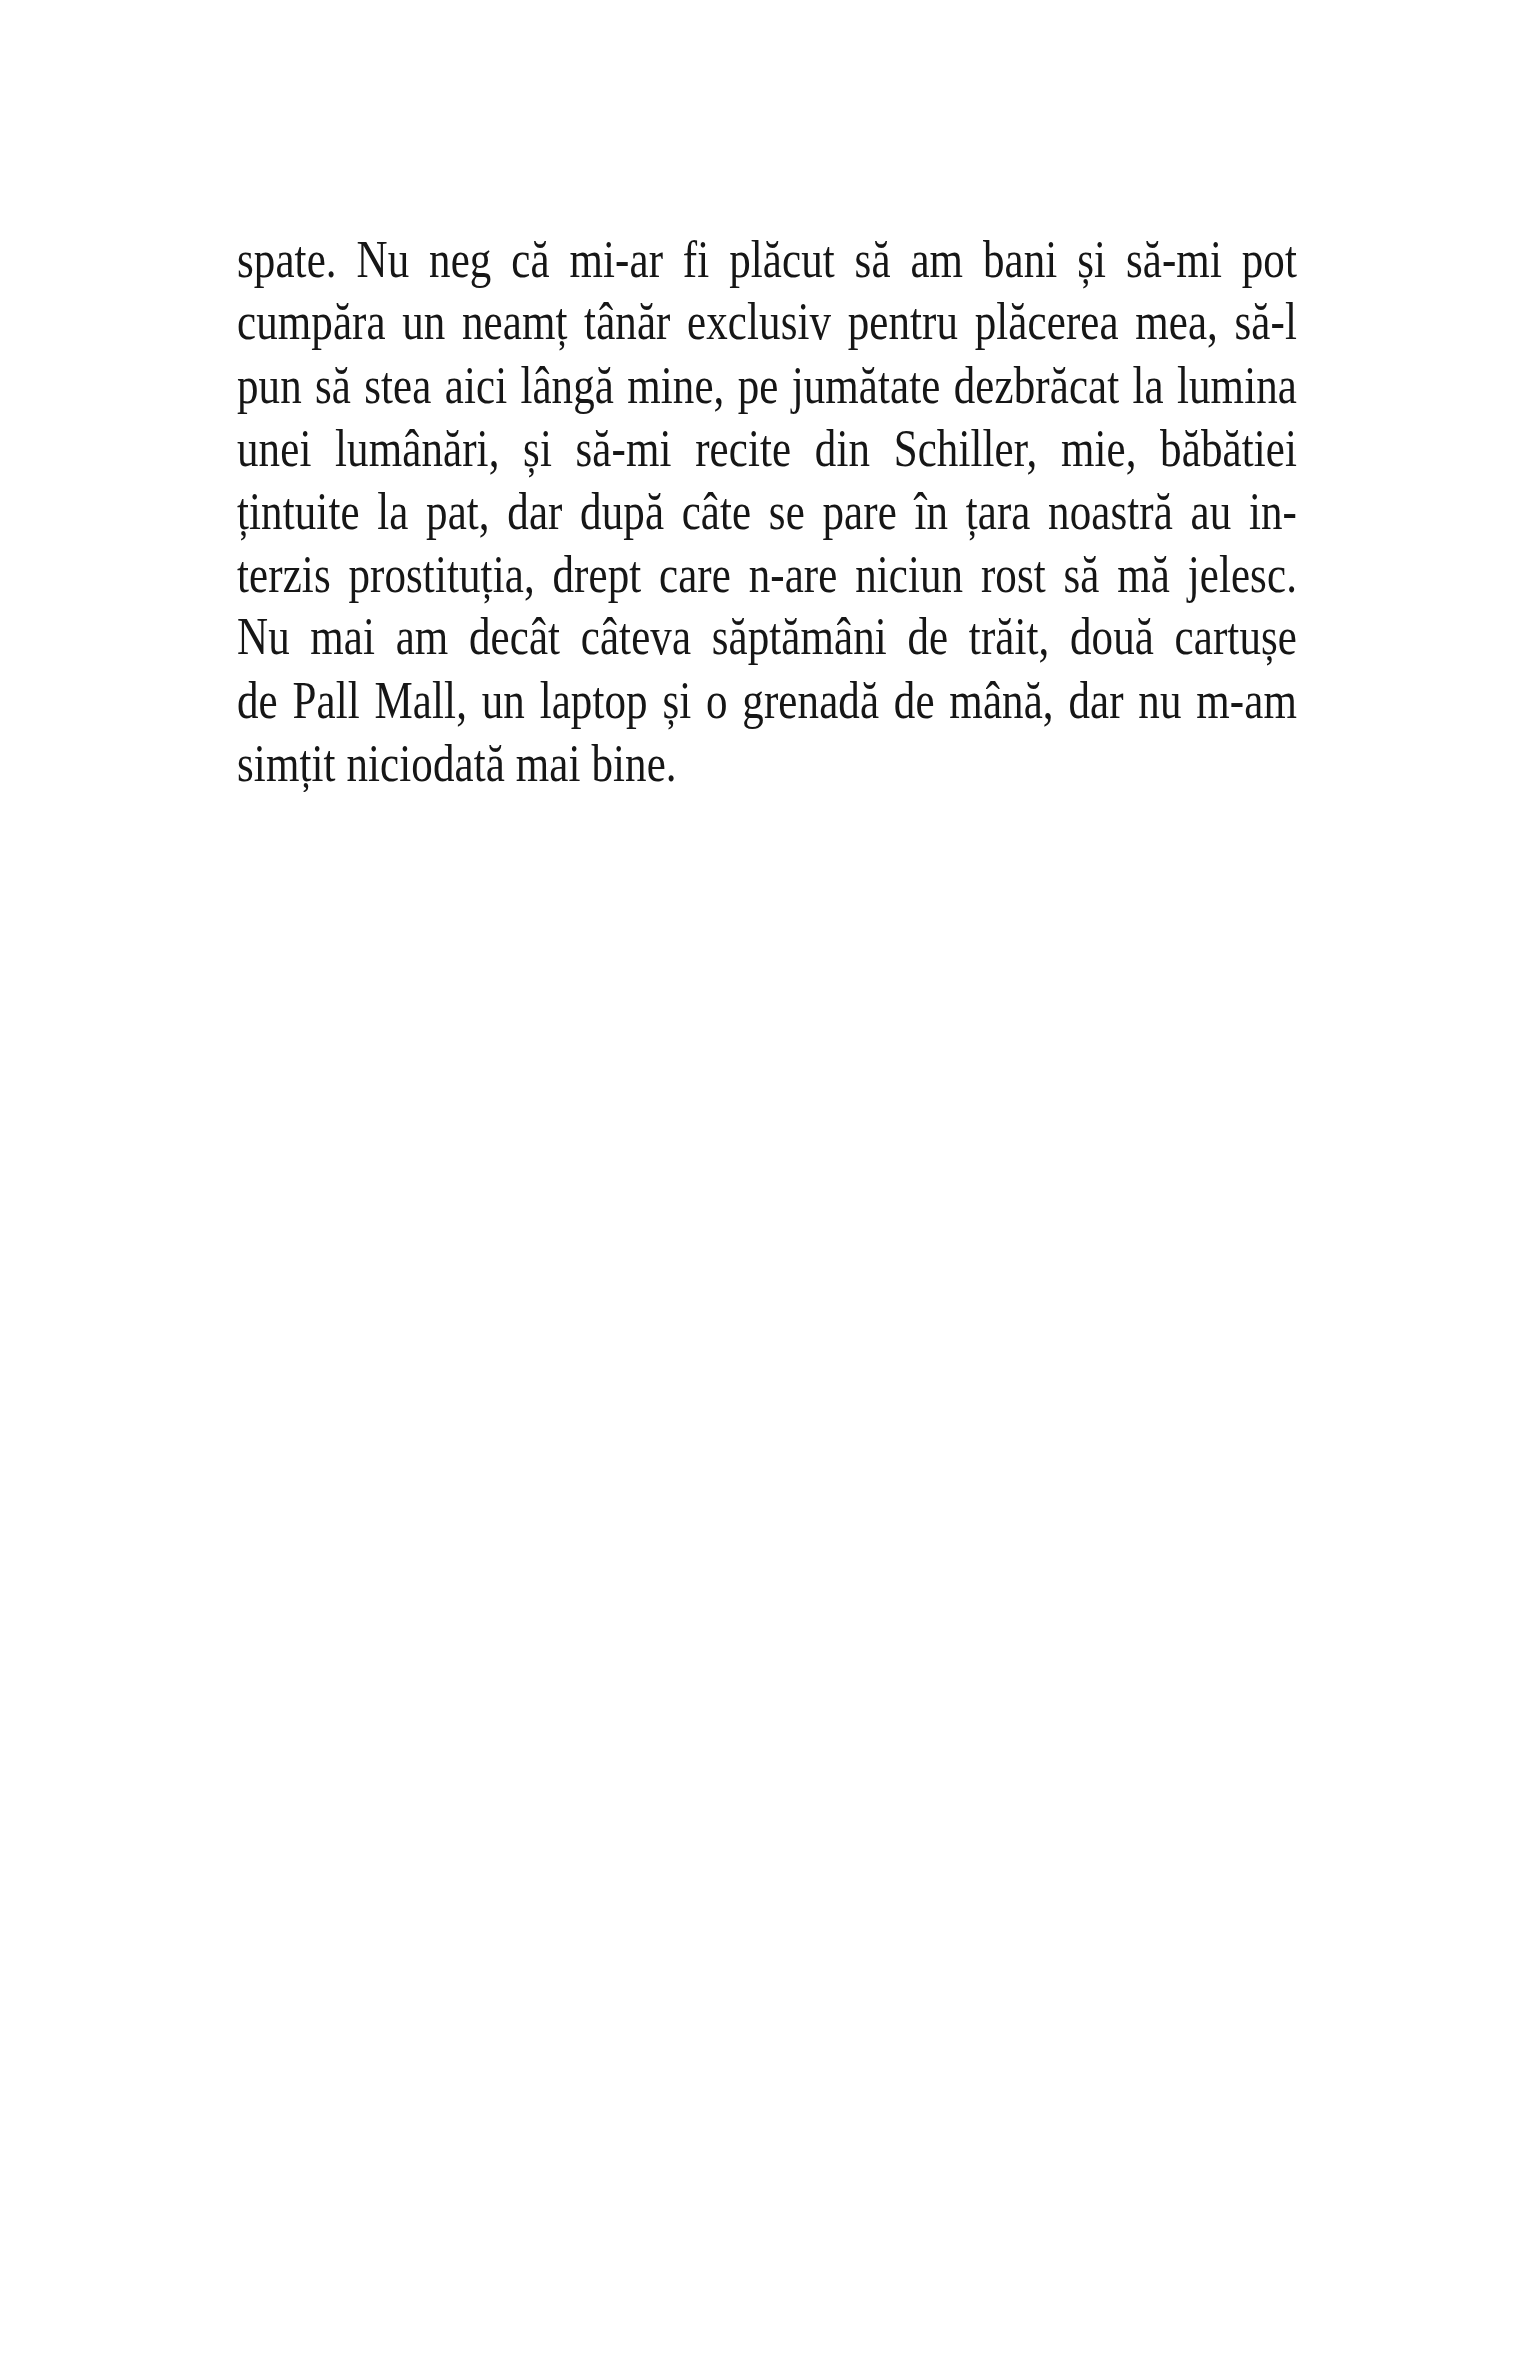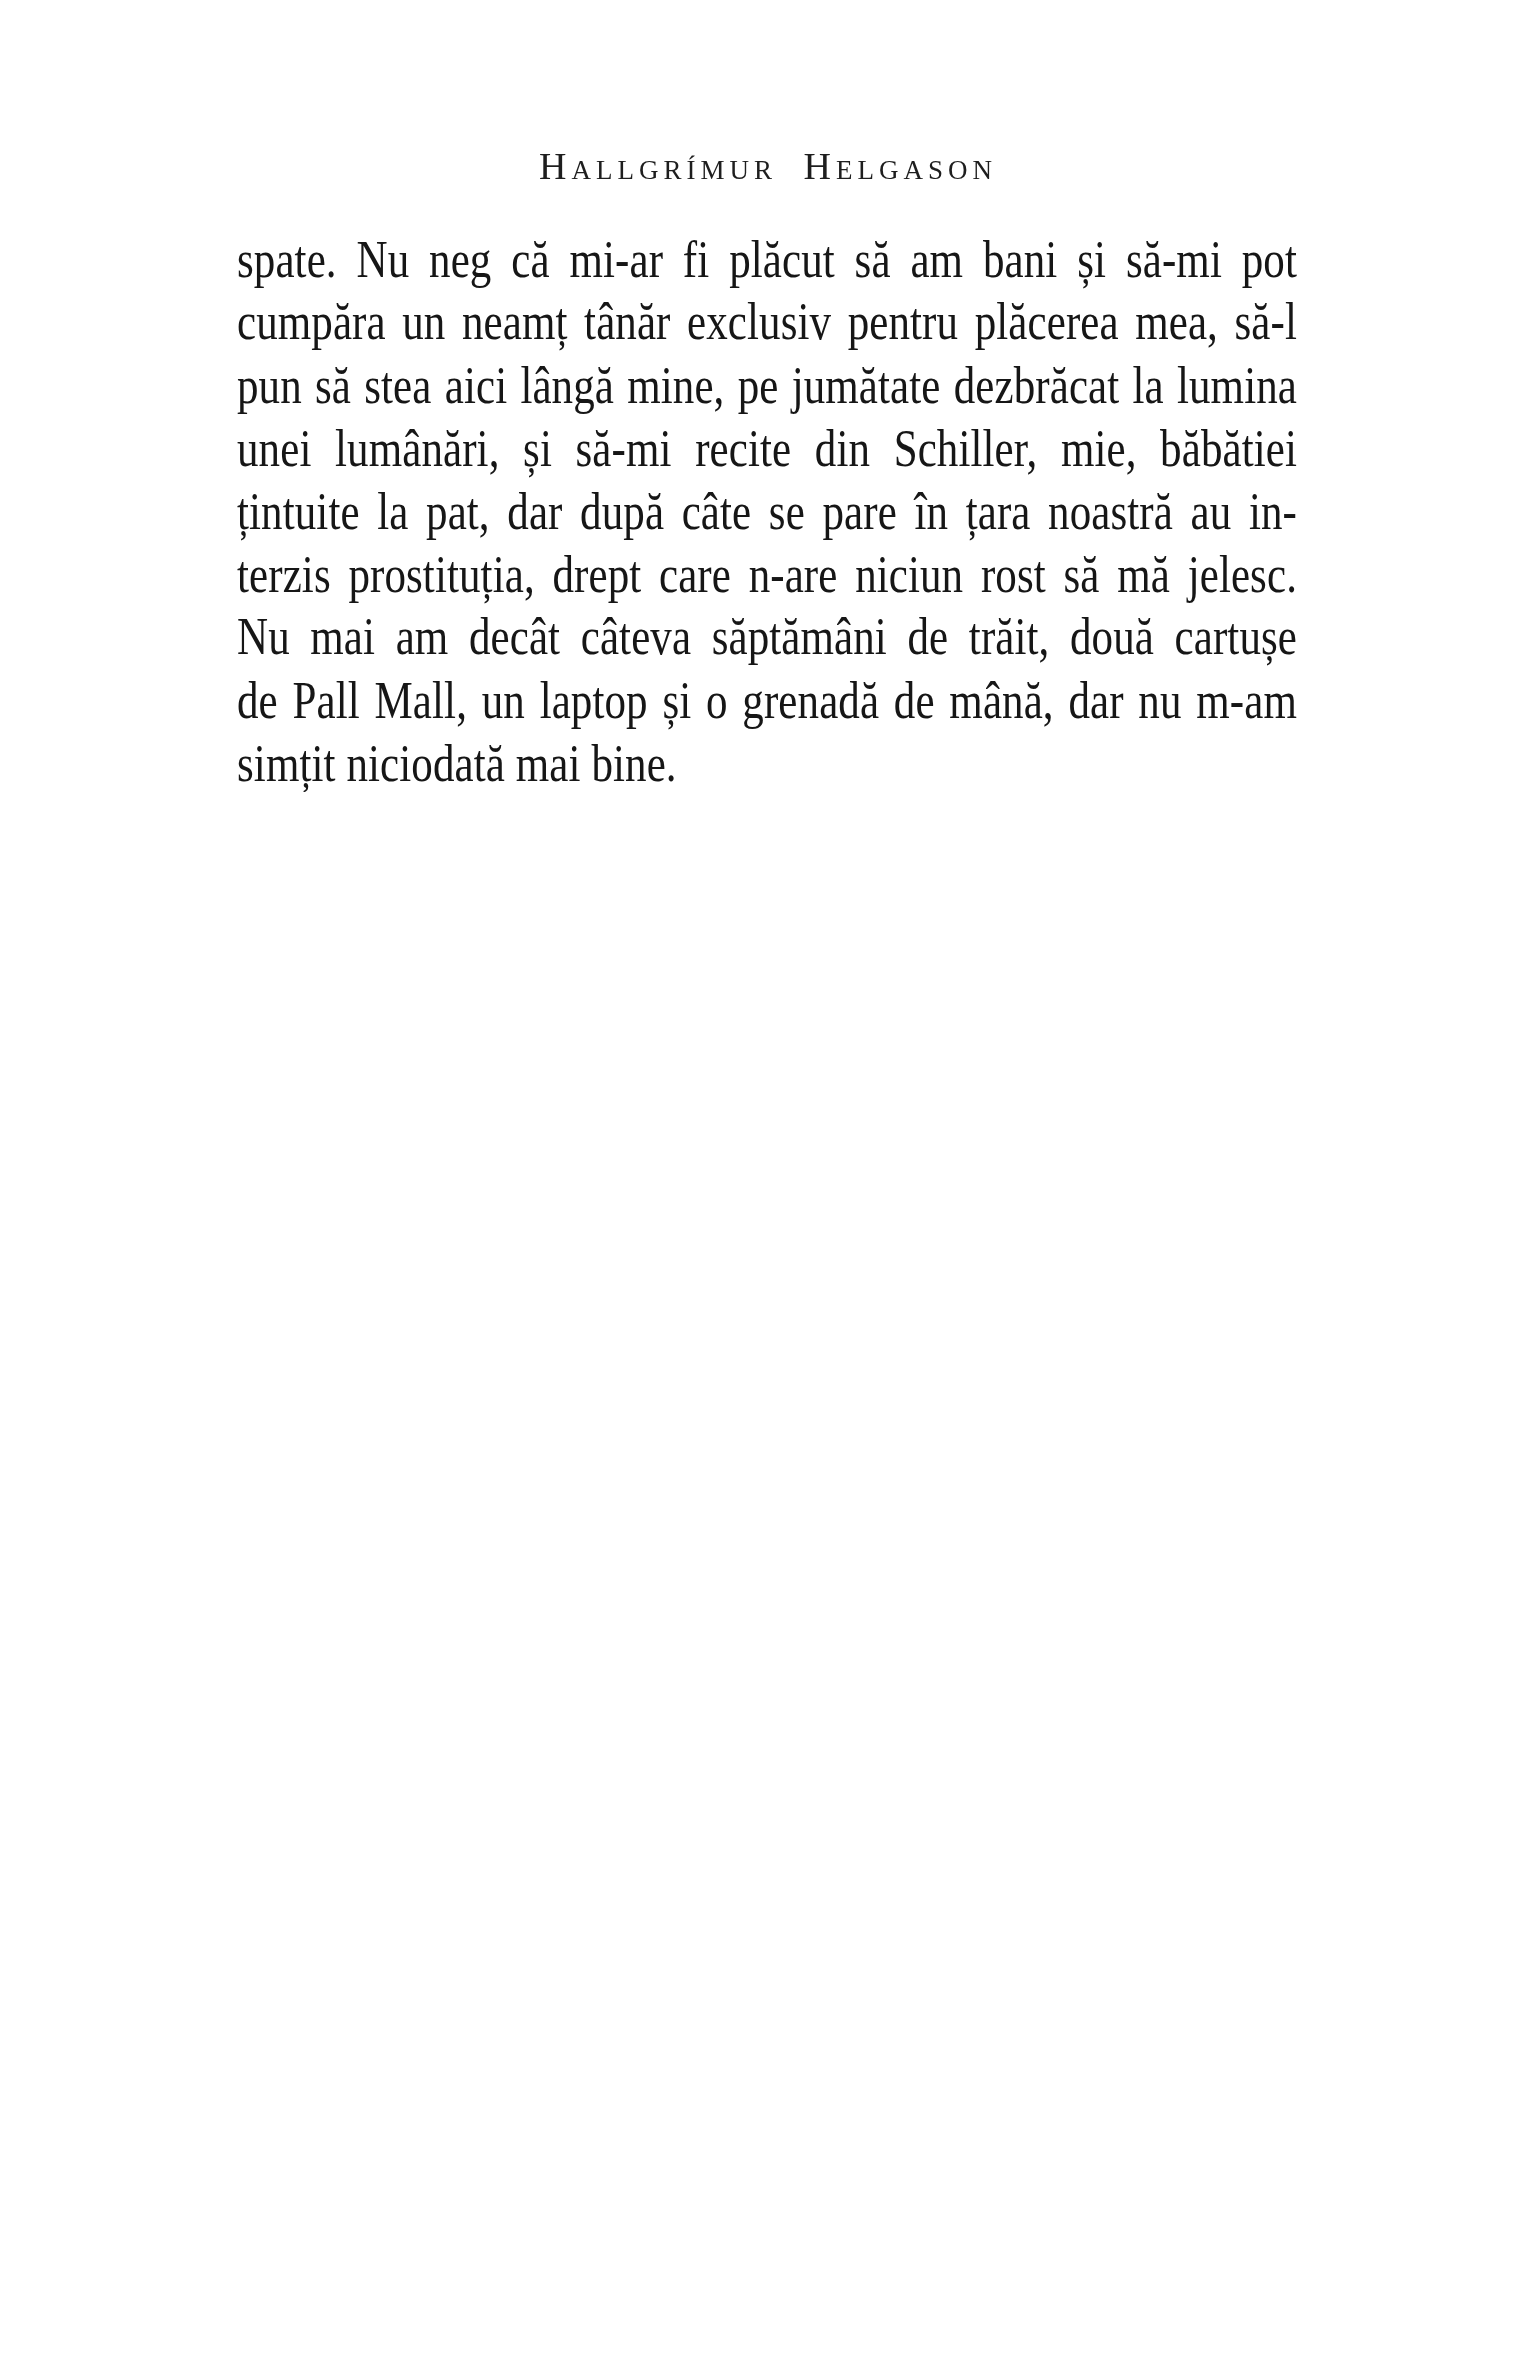--- a/index.html
+++ b/index.html
@@ -49,21 +49,20 @@
   }
   .body-text .text-line.last-line {
     text-align-last: left;
   }
 </style>
 </head>
 <body>
 
 <div class="page">
 
-  <div class="running-header">Hallgrímur Helgason</div>
 
   <div class="body-text">
     <div class="text-line">spate. Nu neg că mi-ar fi plăcut să am bani și să-mi pot</div>
     <div class="text-line">cumpăra un neamț tânăr exclusiv pentru plăcerea mea, să-l</div>
     <div class="text-line">pun să stea aici lângă mine, pe jumătate dezbrăcat la lumina</div>
     <div class="text-line">unei lumânări, și să-mi recite din Schiller, mie, băbătiei</div>
     <div class="text-line">țintuite la pat, dar după câte se pare în țara noastră au in-</div>
     <div class="text-line">terzis prostituția, drept care n-are niciun rost să mă jelesc.</div>
     <div class="text-line">Nu mai am decât câteva săptămâni de trăit, două cartușe</div>
     <div class="text-line">de Pall Mall, un laptop și o grenadă de mână, dar nu m-am</div>

